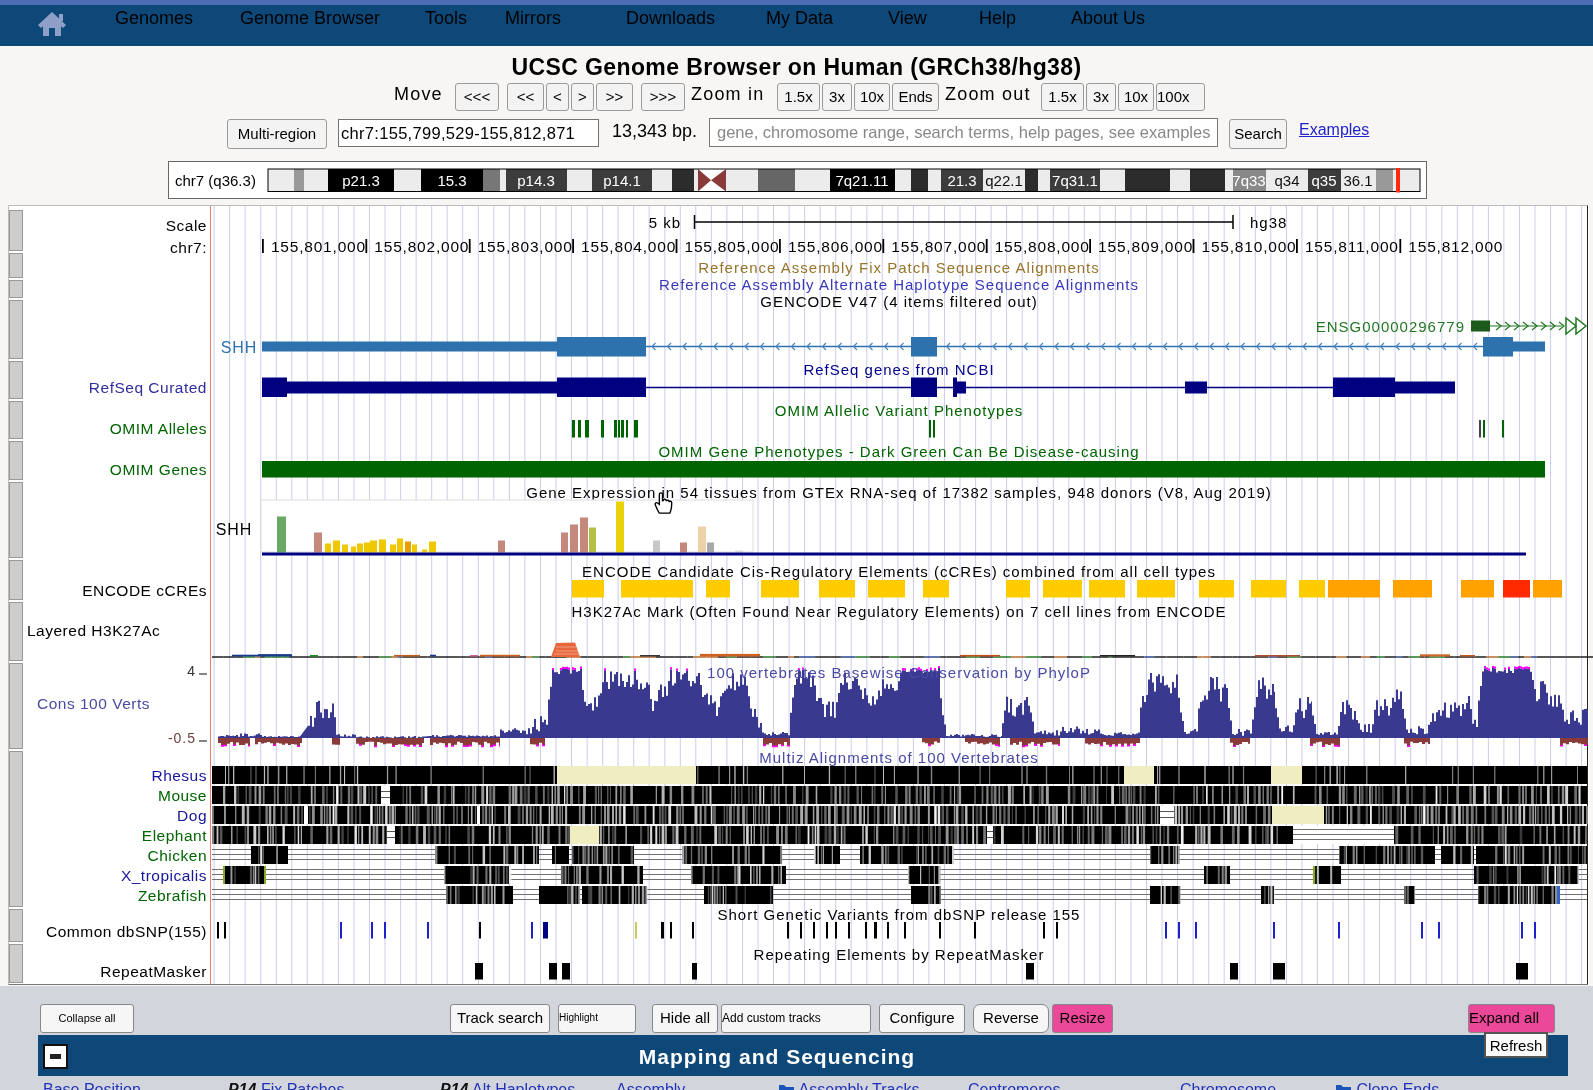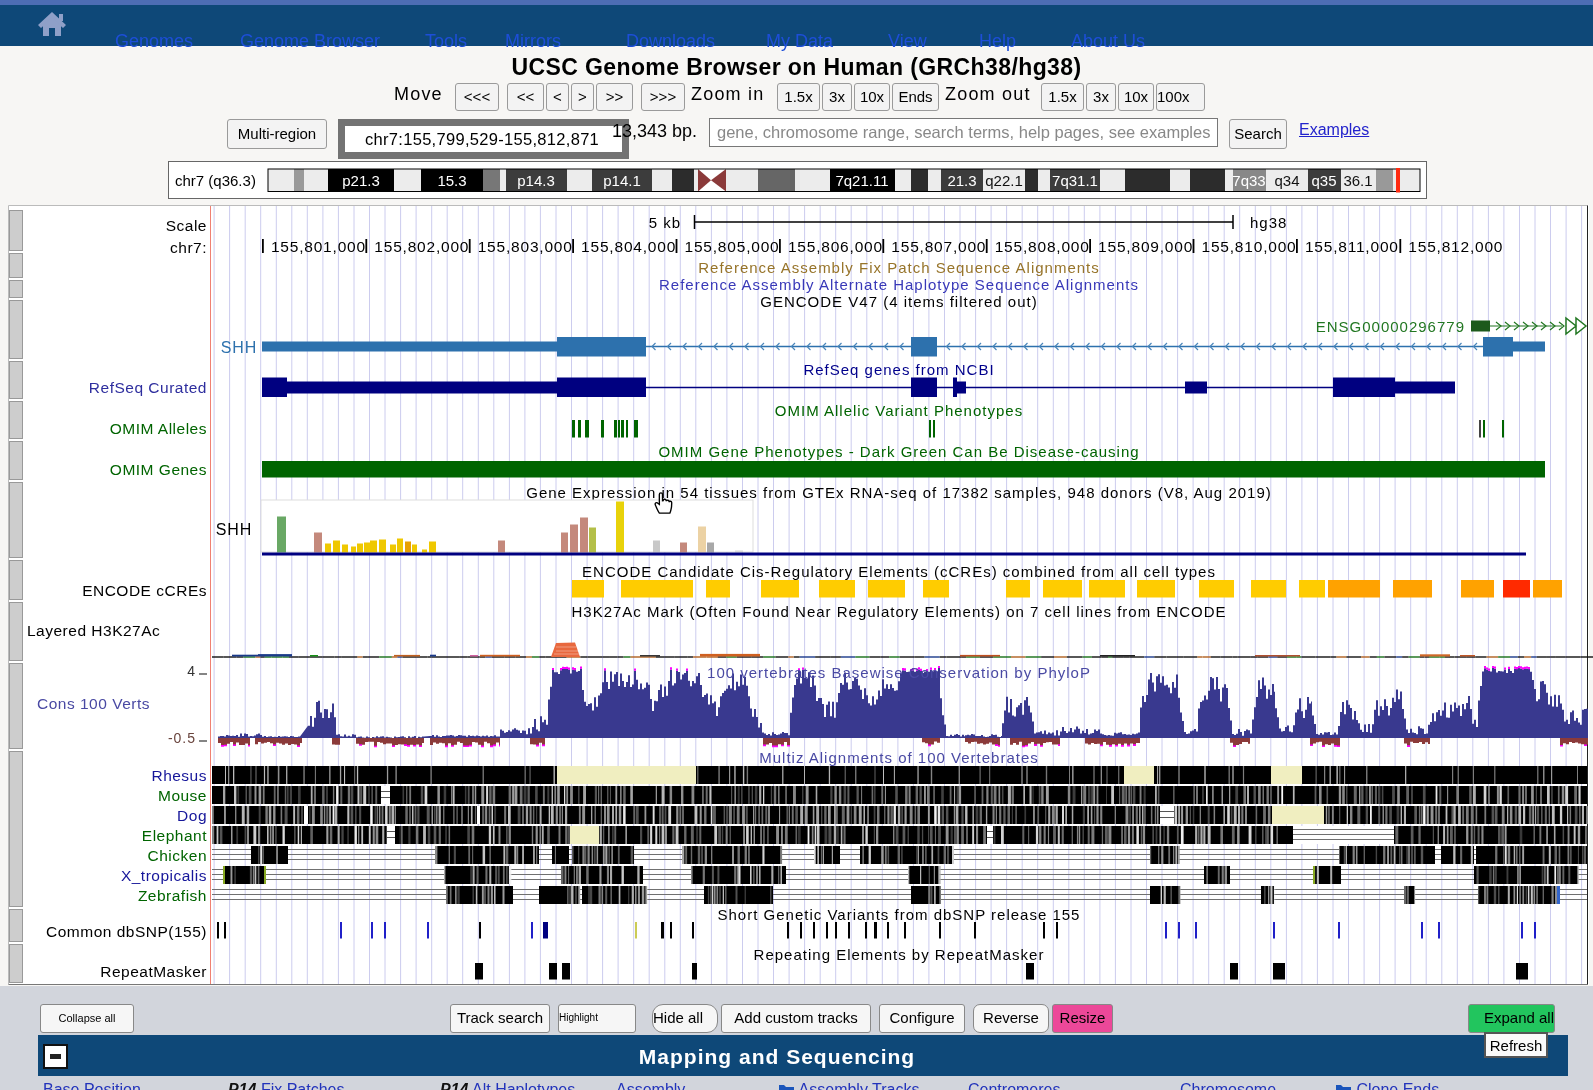--- a/index.html
+++ b/index.html
@@ -6,21 +6,21 @@
 <body>
 
 <div style="position:absolute;left:0;top:0;width:1593px;height:5px;background:#4d6db4"></div>
 <div class="nav" style="position:absolute;left:0;top:5px;width:1593px;height:41px;background:#0e4878"></div>
 <svg style="position:absolute;left:37px;top:11px" width="30" height="26" viewBox="0 0 30 26">
     <path d="M15 1 L29 14 L26 17 L15 7 L4 17 L1 14 Z" fill="#8fa0c8"></path>
     <path d="M6 14 L15 6 L24 14 L24 25 L6 25 Z" fill="#8fa0c8"></path>
     <rect x="12" y="17" width="6" height="8" fill="#0e4878"></rect>
     <rect x="22" y="3" width="4" height="7" fill="#8fa0c8"></rect>
   </svg>
-<div style="position:absolute;top:31px;left:0;width:1593px;height:24px;color:#1d4ed8;font-size:18px">
+<div style="position:absolute;top:8px;left:0;width:1593px;height:24px;color:#000000;font-size:18px">
 <span style="position:absolute;left:115px">Genomes</span>
 <span style="position:absolute;left:240px">Genome Browser</span>
 <span style="position:absolute;left:425px">Tools</span>
 <span style="position:absolute;left:505px">Mirrors</span>
 <span style="position:absolute;left:626px">Downloads</span>
 <span style="position:absolute;left:766px">My Data</span>
 <span style="position:absolute;left:888px">View</span>
 <span style="position:absolute;left:979px">Help</span>
 <span style="position:absolute;left:1071px">About Us</span>
 </div>
@@ -39,21 +39,21 @@
 <div style="position:absolute;left:822px;top:83px;width:28px;height:26px;background:#f3f3f3;border:1px solid #9a9a9a;border-radius:3px;color:#000;text-align:center;line-height:25px;font-size:15px">3x</div>
 <div style="position:absolute;left:854px;top:83px;width:34px;height:26px;background:#f3f3f3;border:1px solid #9a9a9a;border-radius:3px;color:#000;text-align:center;line-height:25px;font-size:15px">10x</div>
 <div style="position:absolute;left:892px;top:83px;width:45px;height:26px;background:#f3f3f3;border:1px solid #9a9a9a;border-radius:3px;color:#000;text-align:center;line-height:25px;font-size:15px">Ends</div>
 <div style="position:absolute;left:945px;top:84px;font-size:18px;letter-spacing:1.2px">Zoom out</div>
 <div style="position:absolute;left:1041px;top:83px;width:41px;height:26px;background:#f3f3f3;border:1px solid #9a9a9a;border-radius:3px;color:#000;text-align:center;line-height:25px;font-size:15px">1.5x</div>
 <div style="position:absolute;left:1086px;top:83px;width:28px;height:26px;background:#f3f3f3;border:1px solid #9a9a9a;border-radius:3px;color:#000;text-align:center;line-height:25px;font-size:15px">3x</div>
 <div style="position:absolute;left:1118px;top:83px;width:34px;height:26px;background:#f3f3f3;border:1px solid #9a9a9a;border-radius:3px;color:#000;text-align:center;line-height:25px;font-size:15px">10x</div>
 <div style="position:absolute;left:1156px;top:83px;width:47px;height:26px;background:#f3f3f3;border:1px solid #9a9a9a;border-radius:3px;color:#000;text-align:left;line-height:25px;font-size:15px">100x</div>
 
 <div style="position:absolute;left:227px;top:119px;width:98px;height:28px;background:#f3f3f3;border:1px solid #9a9a9a;border-radius:3px;color:#000;text-align:center;line-height:27px;font-size:15px">Multi-region</div>
-<div style="position:absolute;left:338px;top:119px;width:257px;height:26px;background:#fff;border:7px solid #737373;font-size:16.5px;letter-spacing:0.3px;line-height:26px;padding-left:20px;color:#000">chr7:155,799,529-155,812,871</div>
+<div style="position:absolute;left:338px;top:119px;width:257px;height:26px;background:#fff;border:1px solid #737373;font-size:16.5px;letter-spacing:0.3px;line-height:26px;padding-left:2px;color:#000">chr7:155,799,529-155,812,871</div>
 <div style="position:absolute;left:612px;top:121px;font-size:18px">13,343 bp.</div>
 <div style="position:absolute;left:709px;top:118px;width:500px;height:27px;background:#fff;border:1.5px solid #777;font-size:16.5px;line-height:27px;padding-left:7px;color:#888;overflow:hidden;white-space:nowrap">gene, chromosome range, search terms, help pages, see examples</div>
 <div style="position:absolute;left:1229px;top:119px;width:56px;height:28px;background:#f3f3f3;border:1px solid #9a9a9a;border-radius:3px;color:#000;text-align:center;line-height:27px;font-size:15px">Search</div>
 <div style="position:absolute;left:1299px;top:121px;font-size:16px"><span style="color:#2222cc;text-decoration:underline">Examples</span></div>
 <svg style="position:absolute;left:168px;top:161px" width="1259" height="38" viewBox="0 0 1259 38" font-family="Liberation Sans, sans-serif">
     <rect x="0.5" y="0.5" width="1258.0" height="37.0" fill="#fff" stroke="#666"></rect>
     <text x="7" y="25" font-size="15px" fill="#000">chr7 (q36.3)</text>
     <rect x="100.0" y="8.0" width="26.0" height="22.5" fill="#ececec"></rect>
     <rect x="126.0" y="8.0" width="10.0" height="22.5" fill="#999999"></rect>
     <rect x="136.0" y="8.0" width="24.0" height="22.5" fill="#ececec"></rect>
@@ -1628,26 +1628,26 @@
     <rect x="1026.0" y="963.0" width="8.0" height="16.5" fill="#000"></rect>
     <rect x="1230.0" y="963.0" width="8.0" height="16.5" fill="#000"></rect>
     <rect x="1273.0" y="963.0" width="12.0" height="16.5" fill="#000"></rect>
     <rect x="1516.0" y="963.0" width="12.0" height="16.5" fill="#000"></rect>
   </svg>
 
 <div style="position:absolute;left:0;top:986px;width:1593px;height:104px;background:#d2d5dc"></div>
 <div style="position:absolute;left:40px;top:1004px;width:92px;height:27px;background:#f6f6f6;border:1px solid #888;border-radius:3px;text-align:center;line-height:26px;font-size:11px">Collapse all</div>
 <div style="position:absolute;left:450px;top:1004px;width:98px;height:27px;background:#f6f6f6;border:1px solid #888;border-radius:3px;text-align:center;line-height:26px;font-size:15px">Track search</div>
 <div style="position:absolute;left:558px;top:1004px;width:76px;height:27px;background:#f6f6f6;border:1px solid #888;border-radius:3px;line-height:26px;font-size:10px">Highlight</div>
-<div style="position:absolute;left:652px;top:1004px;width:64px;height:27px;background:#f6f6f6;border:1px solid #888;border-radius:11px;text-align:left;line-height:26px;font-size:15px">Hide all</div>
-<div style="position:absolute;left:721px;top:1004px;width:148px;height:27px;background:#f6f6f6;border:1px solid #888;border-radius:3px;text-align:center;line-height:26px;font-size:15px">Add custom tracks</div>
+<div style="position:absolute;left:652px;top:1004px;width:64px;height:27px;background:#f6f6f6;border:1px solid #888;border-radius:3px;text-align:center;line-height:26px;font-size:15px">Hide all</div>
+<div style="position:absolute;left:721px;top:1004px;width:148px;height:27px;background:#f6f6f6;border:1px solid #888;border-radius:3px;line-height:26px;font-size:12px">Add custom tracks</div>
 <div style="position:absolute;left:879px;top:1004px;width:84px;height:27px;background:#f6f6f6;border:1px solid #888;border-radius:3px;text-align:center;line-height:26px;font-size:15px">Configure</div>
 <div style="position:absolute;left:973px;top:1004px;width:74px;height:27px;background:#f6f6f6;border:1px solid #888;border-radius:7px;text-align:center;line-height:26px;font-size:15px">Reverse</div>
 <div style="position:absolute;left:1052px;top:1004px;width:59px;height:27px;background:#ec4899;border:1px solid #888;border-radius:3px;text-align:center;line-height:26px;font-size:15px">Resize</div>
-<div style="position:absolute;left:1468px;top:1004px;width:85px;height:27px;background:#22c55e;border:1px solid #888;border-radius:3px;text-align:right;line-height:26px;font-size:15px">Expand all</div>
+<div style="position:absolute;left:1468px;top:1004px;width:85px;height:27px;background:#ec4899;border:1px solid #888;border-radius:3px;text-align:left;line-height:26px;font-size:15px">Expand all</div>
 <div style="position:absolute;left:38px;top:1035px;width:1530px;height:41px;background:#0e4878"></div>
 <div style="position:absolute;left:43px;top:1044px;width:25px;height:25px;background:#fff;border:2px solid #111;box-sizing:border-box">
     <div style="position:absolute;left:5px;top:8px;width:11px;height:5px;background:#222"></div>
   </div>
 <div style="position:absolute;left:0;top:1045px;width:1554px;text-align:center;color:#fff;font-weight:bold;font-size:21px;letter-spacing:1px">Mapping and Sequencing</div>
 <div style="position:absolute;left:1484px;top:1032px;width:64px;height:26px;background:#fafafa;border:2px solid #555;text-align:center;line-height:23px;font-size:15px;box-sizing:border-box">Refresh</div>
 <div style="position:absolute;left:43px;top:1081px;font-size:16px;color:#2233bb;font-weight:normal">Base Position</div>
 <div style="position:absolute;left:228px;top:1081px;font-size:16px;color:#111"><i><b>P14</b></i> <span style="color:#2233bb">Fix Patches</span></div>
 <div style="position:absolute;left:440px;top:1081px;font-size:16px;color:#111"><i><b>P14</b></i> <span style="color:#2233bb">Alt Haplotypes</span></div>
 <div style="position:absolute;left:616px;top:1081px;font-size:16px;color:#2233bb">Assembly</div>

